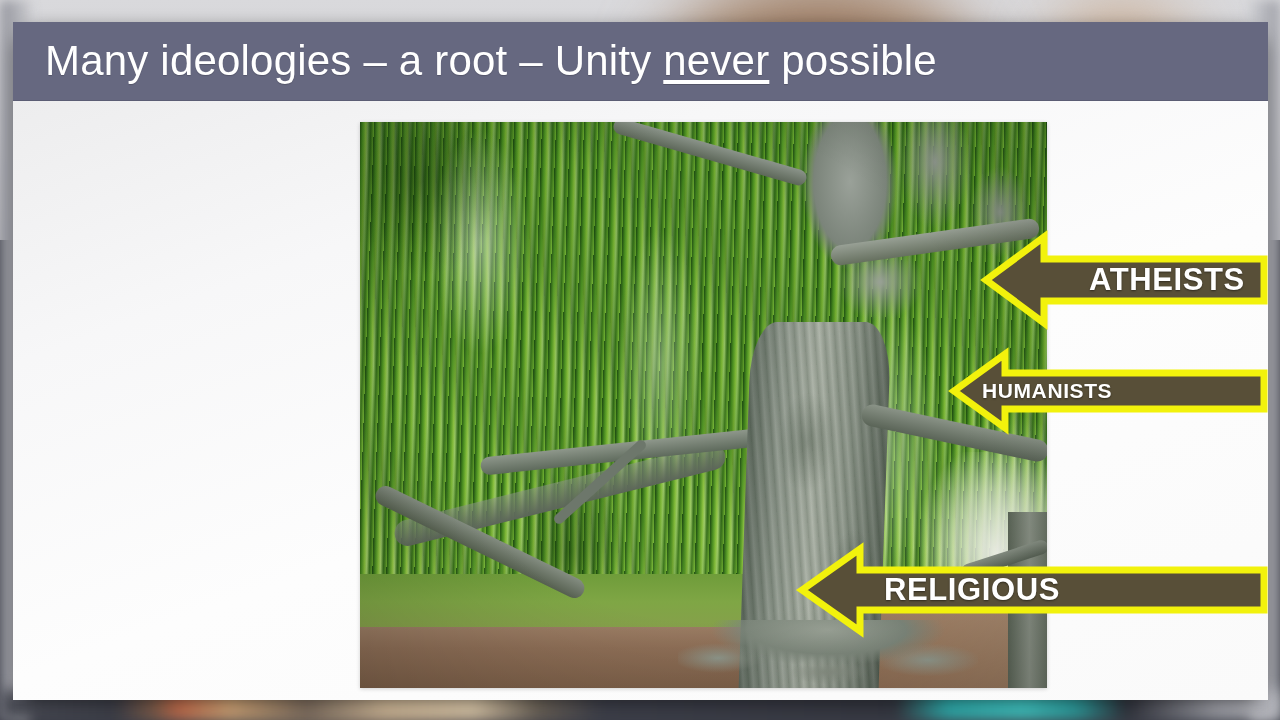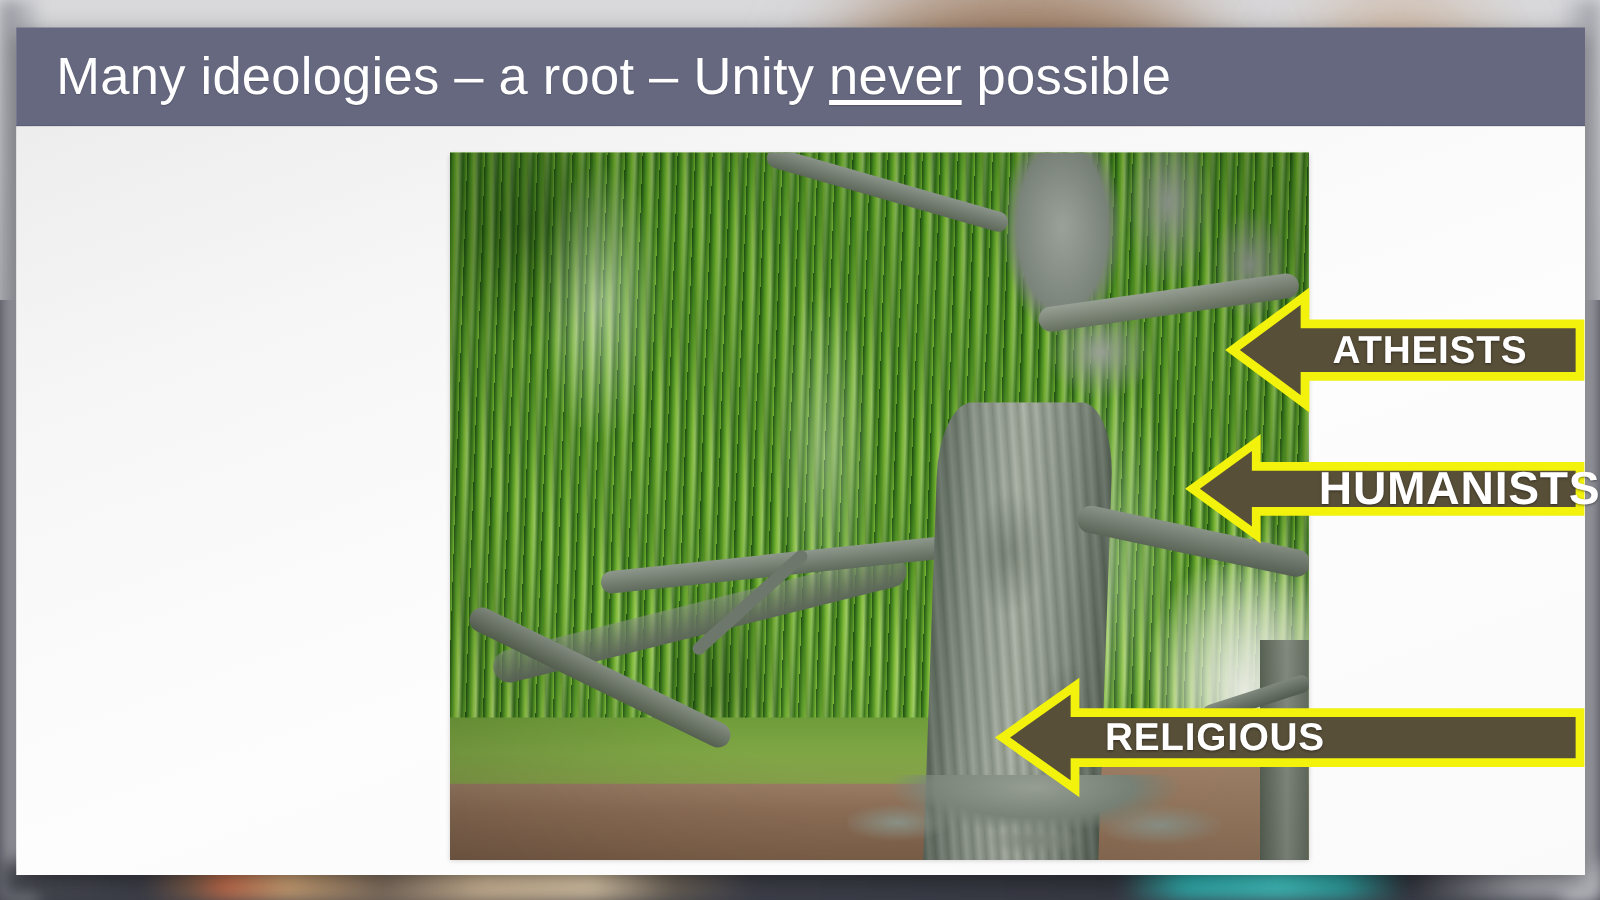--- a/index.html
+++ b/index.html
@@ -51,20 +51,21 @@
   .bd-bottomglow {
     left:120px; top:672px; width:460px; height:60px;
     background:radial-gradient(ellipse at 50% 70%, rgba(210,170,120,.55) 0%, rgba(120,100,90,0) 70%);
     filter:blur(18px);
   }
 
   
   #slide {
     position:absolute; left:13px; top:22px; width:1255px; height:678px;
     box-shadow:0 4px 16px rgba(0,0,0,.38);
+    border-radius:29px;
   }
   #title-bar {
     position:absolute; left:0; top:0; width:1255px; height:79px;
     background:#666880;
     border-bottom:1px solid #5b5d74;
   }
   #title-text {
     position:absolute; left:32px; top:50%; transform:translateY(-50%);
     color:#ffffff;
     font-size:42px;
@@ -203,25 +204,25 @@
   .callout svg { position:absolute; left:0; top:0; overflow:visible; }
   .callout .label {
     position:relative;
     color:#ffffff;
     font-weight:bold;
     letter-spacing:.6px;
     white-space:nowrap;
     text-shadow:0 1px 2px rgba(0,0,0,.45);
   }
 
-  #callout-atheists { left:969px; top:131px; width:286px; height:96px; }
+  #callout-atheists { left:969px; top:131px; width:286px; height:96px;justify-content:center; }
   #callout-atheists .label { font-size:31px; margin-left:84px; }
 
   #callout-humanists { left:937px; top:249px; width:318px; height:82px; }
-  #callout-humanists .label { font-size:37px; margin-left:105px; }
+  #callout-humanists .label { font-size:21px; margin-left:32px; }
 
   #callout-religious { left:785px; top:444px; width:470px; height:90px; }
   #callout-religious .label { font-size:31px; margin-left:86px; }
 </style>
 </head>
 <body>
 
 <div id="backdrop">
   <div class="bd-layer bd-top"></div>
   <div class="bd-layer bd-topwarm"></div>

